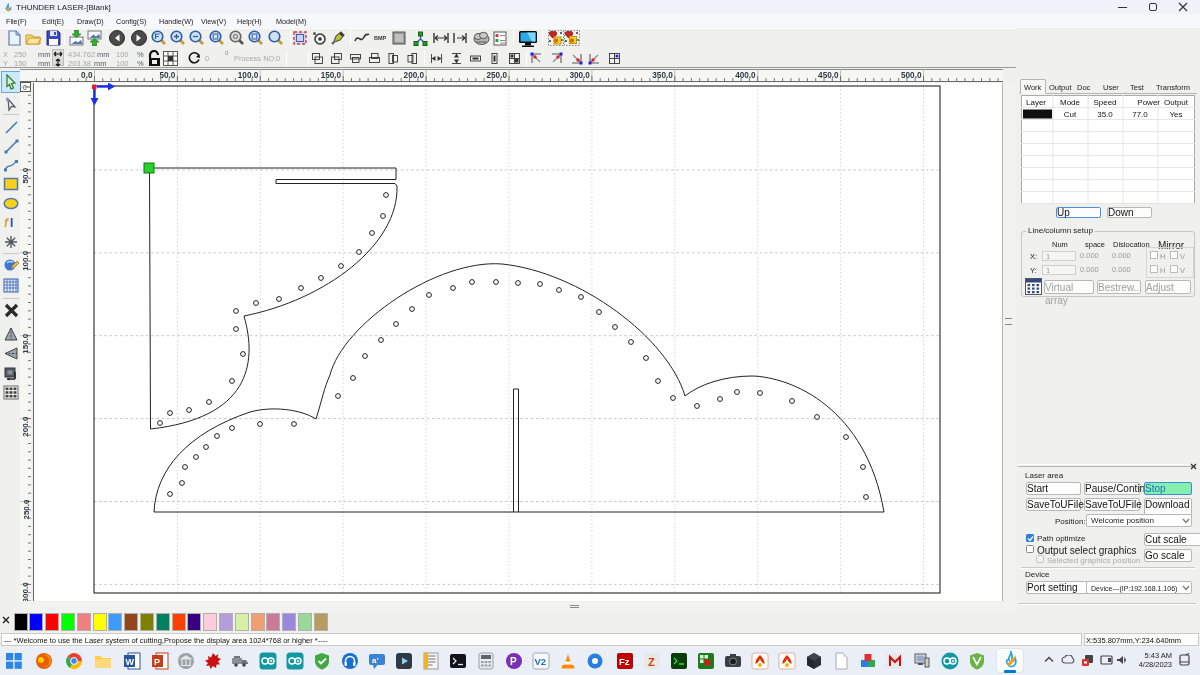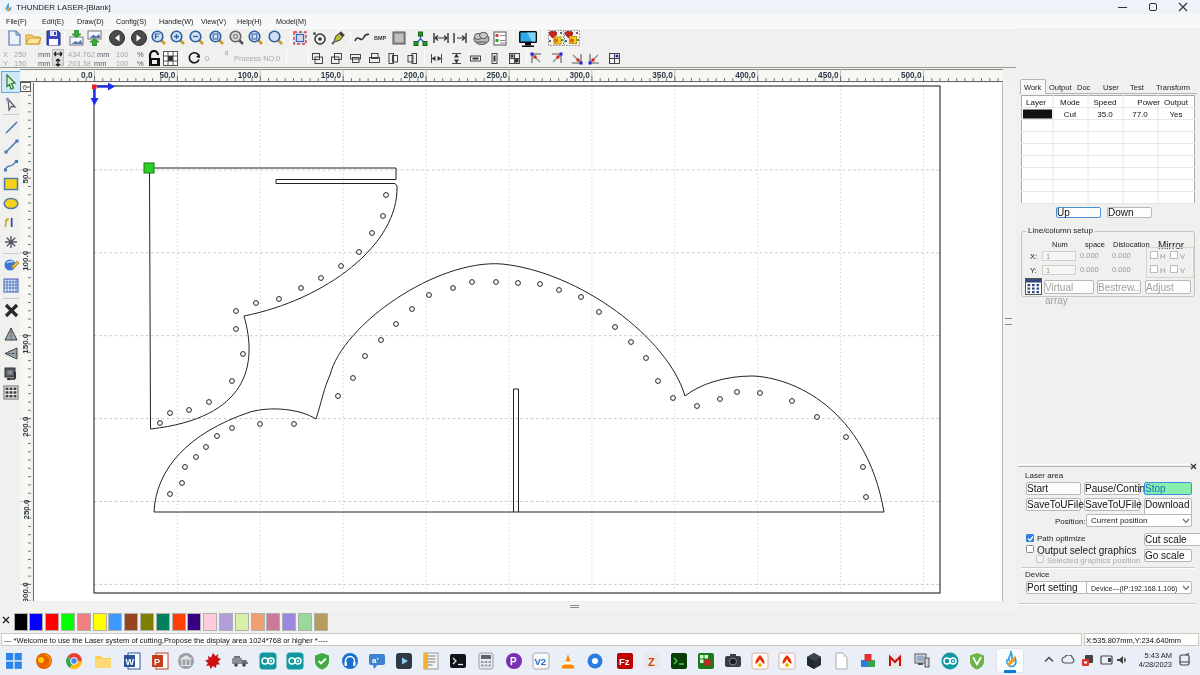--- a/index.html
+++ b/index.html
@@ -772,21 +772,21 @@
     <path d="M1 1 L6 6 M6 1 L1 6" stroke="#333" stroke-width="1.2"></path>
   </svg>
 <div class="abs" style="left:1025px;top:471px;font-size:8px;color:#222;">Laser area</div>
 <div class="btn" style="left:1026px;top:482px;width:55px;height:13px;line-height:12px;">Start</div>
 <div class="btn" style="left:1084px;top:482px;width:56px;height:13px;line-height:12px;">Pause/Continue</div>
 <div class="btn" style="left:1144px;top:482px;width:48px;height:13px;line-height:12px;border:1px solid #3b8de0;color:#1b6fc0;background:#86efac;">Stop</div>
 <div class="btn" style="left:1026px;top:498px;width:55px;height:13px;line-height:12px;">SaveToUFile</div>
 <div class="btn" style="left:1084px;top:498px;width:56px;height:13px;line-height:12px;">SaveToUFile</div>
 <div class="btn" style="left:1144px;top:498px;width:48px;height:26px;line-height:12px;">Download</div>
 <div class="abs" style="left:1055px;top:517px;font-size:8px;color:#222;">Position:</div>
-<div class="abs" style="left:1086px;top:514px;width:106px;height:13px;background:#fff;border:1px solid #b8b8b8;border-radius:2px;font-size:8px;color:#222;padding:1px 0 0 4px;">Current position</div>
+<div class="abs" style="left:1086px;top:514px;width:106px;height:13px;background:#fff;border:1px solid #b8b8b8;border-radius:2px;font-size:8px;color:#222;padding:1px 0 0 4px;">Welcome position</div>
 <svg class="abs" style="left:1182px;top:518px" width="8" height="6">
     <path d="M1 1 L4 4.5 L7 1" stroke="#777" stroke-width="1.2" fill="none"></path>
   </svg>
 <div class="abs" style="left:1026px;top:534px;width:8px;height:8px;background:#2f7fe0;border-radius:1.5px;"></div>
 <svg class="abs" style="left:1027px;top:535px" width="7" height="7">
     <path d="M1 3.5 L3 5.5 L6 1.5" stroke="#fff" stroke-width="1.3" fill="none"></path>
   </svg>
 <div class="abs" style="left:1037px;top:534px;font-size:8px;color:#222;">Path optimize</div>
 <div class="abs" style="left:1026px;top:545px;width:8px;height:8px;background:#fff;border:1px solid #888;border-radius:1.5px;"></div>
 <div class="abs" style="left:1037px;top:545px;font-size:10px;color:#222;">Output select graphics</div>

